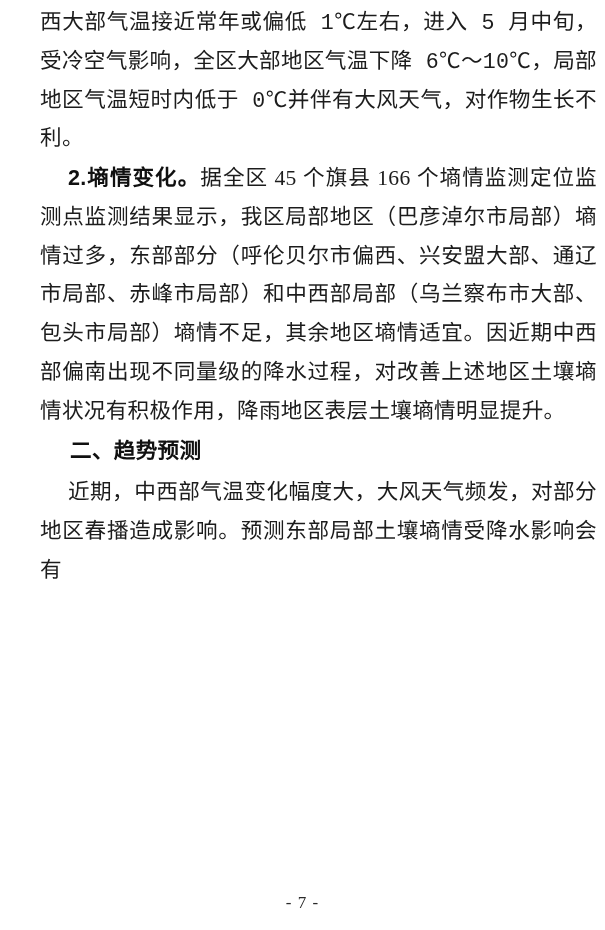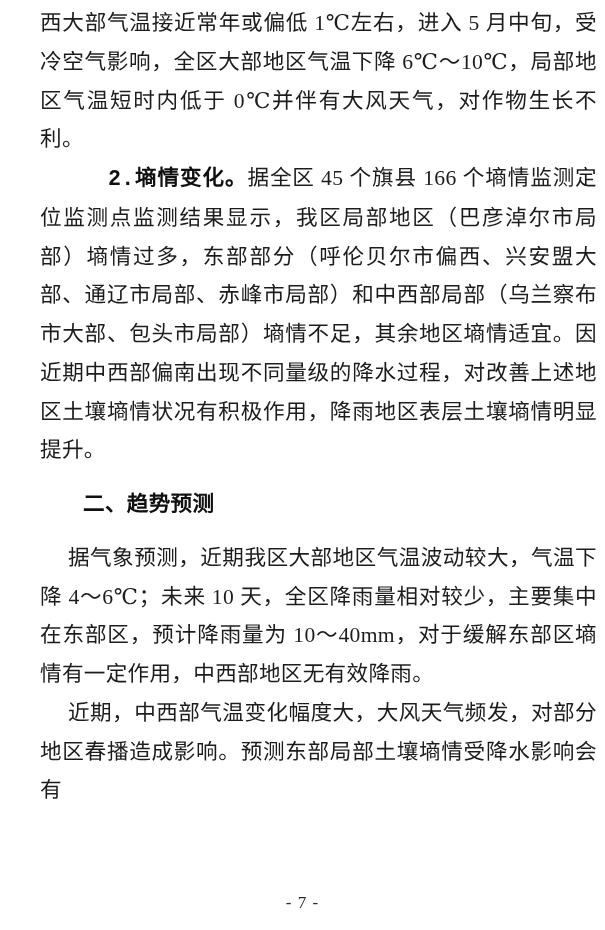--- a/index.html
+++ b/index.html
@@ -27,29 +27,29 @@
     text-justify: inter-ideograph;
     letter-spacing: 0.3px;
   }
   .body-text p {
     margin: 0;
     padding: 0;
     text-indent: 28px;
   }
   .body-text p.continuation {
     text-indent: 0;
+    font-family: Liberation Mono, monospace;
   }
   .inline-heading {
-    font-family: Liberation Mono, monospace;
+    font-family: Liberation Sans, sans-serif;
     font-weight: 700;
     color: #101010;
-    margin-left: 40px;
   }
   .section-heading {
-    margin: 15px;
+    margin: 2px;
     padding: 0;
     text-indent: 28px;
     font-size: 21.6px;
     line-height: 38.75px;
     font-family: "Liberation Sans", "DejaVu Sans", sans-serif;
     font-weight: 700;
     color: #101010;
     text-align: left;
   }
   .page-number {
@@ -71,20 +71,19 @@
 <div class="page">
   <div class="body-text">
 
     <p class="continuation"><span>西大部气温接近常年或偏低 1℃左右，进入 5 月中旬，受冷空气影响，全区大部地区气温下降 6℃～10℃，局部地区气温短时内低于 0℃并伴有大风天气，对作物生长不利。</span></p>
 
     <p><strong class="inline-heading">2.墒情变化。</strong><span>据全区 45 个旗县 166 个墒情监测定位监测点监测结果显示，我区局部地区（巴彦淖尔市局部）墒情过多，东部部分（呼伦贝尔市偏西、兴安盟大部、通辽市局部、赤峰市局部）和中西部局部（乌兰察布市大部、包头市局部）墒情不足，其余地区墒情适宜。因近期中西部偏南出现不同量级的降水过程，对改善上述地区土壤墒情状况有积极作用，降雨地区表层土壤墒情明显提升。</span></p>
 
 
     <h2 class="section-heading">二、趋势预测</h2>
 
-    <p>据气象预测，近期我区大部地区气温波动较大，气温下降 4～6℃；未来 10 天，全区降雨量相对较少，主要集中在东部区，预计降雨量为 10～40mm，对于缓解东部区墒情有一定作用，中西部地区无有效降雨。</p>
 
     <p>近期，中西部气温变化幅度大，大风天气频发，对部分地区春播造成影响。预测东部局部土壤墒情受降水影响会有</p>
 
   </div>
 
   <div class="page-number">- 7 -</div>
 </div>
 
 </body></html>

